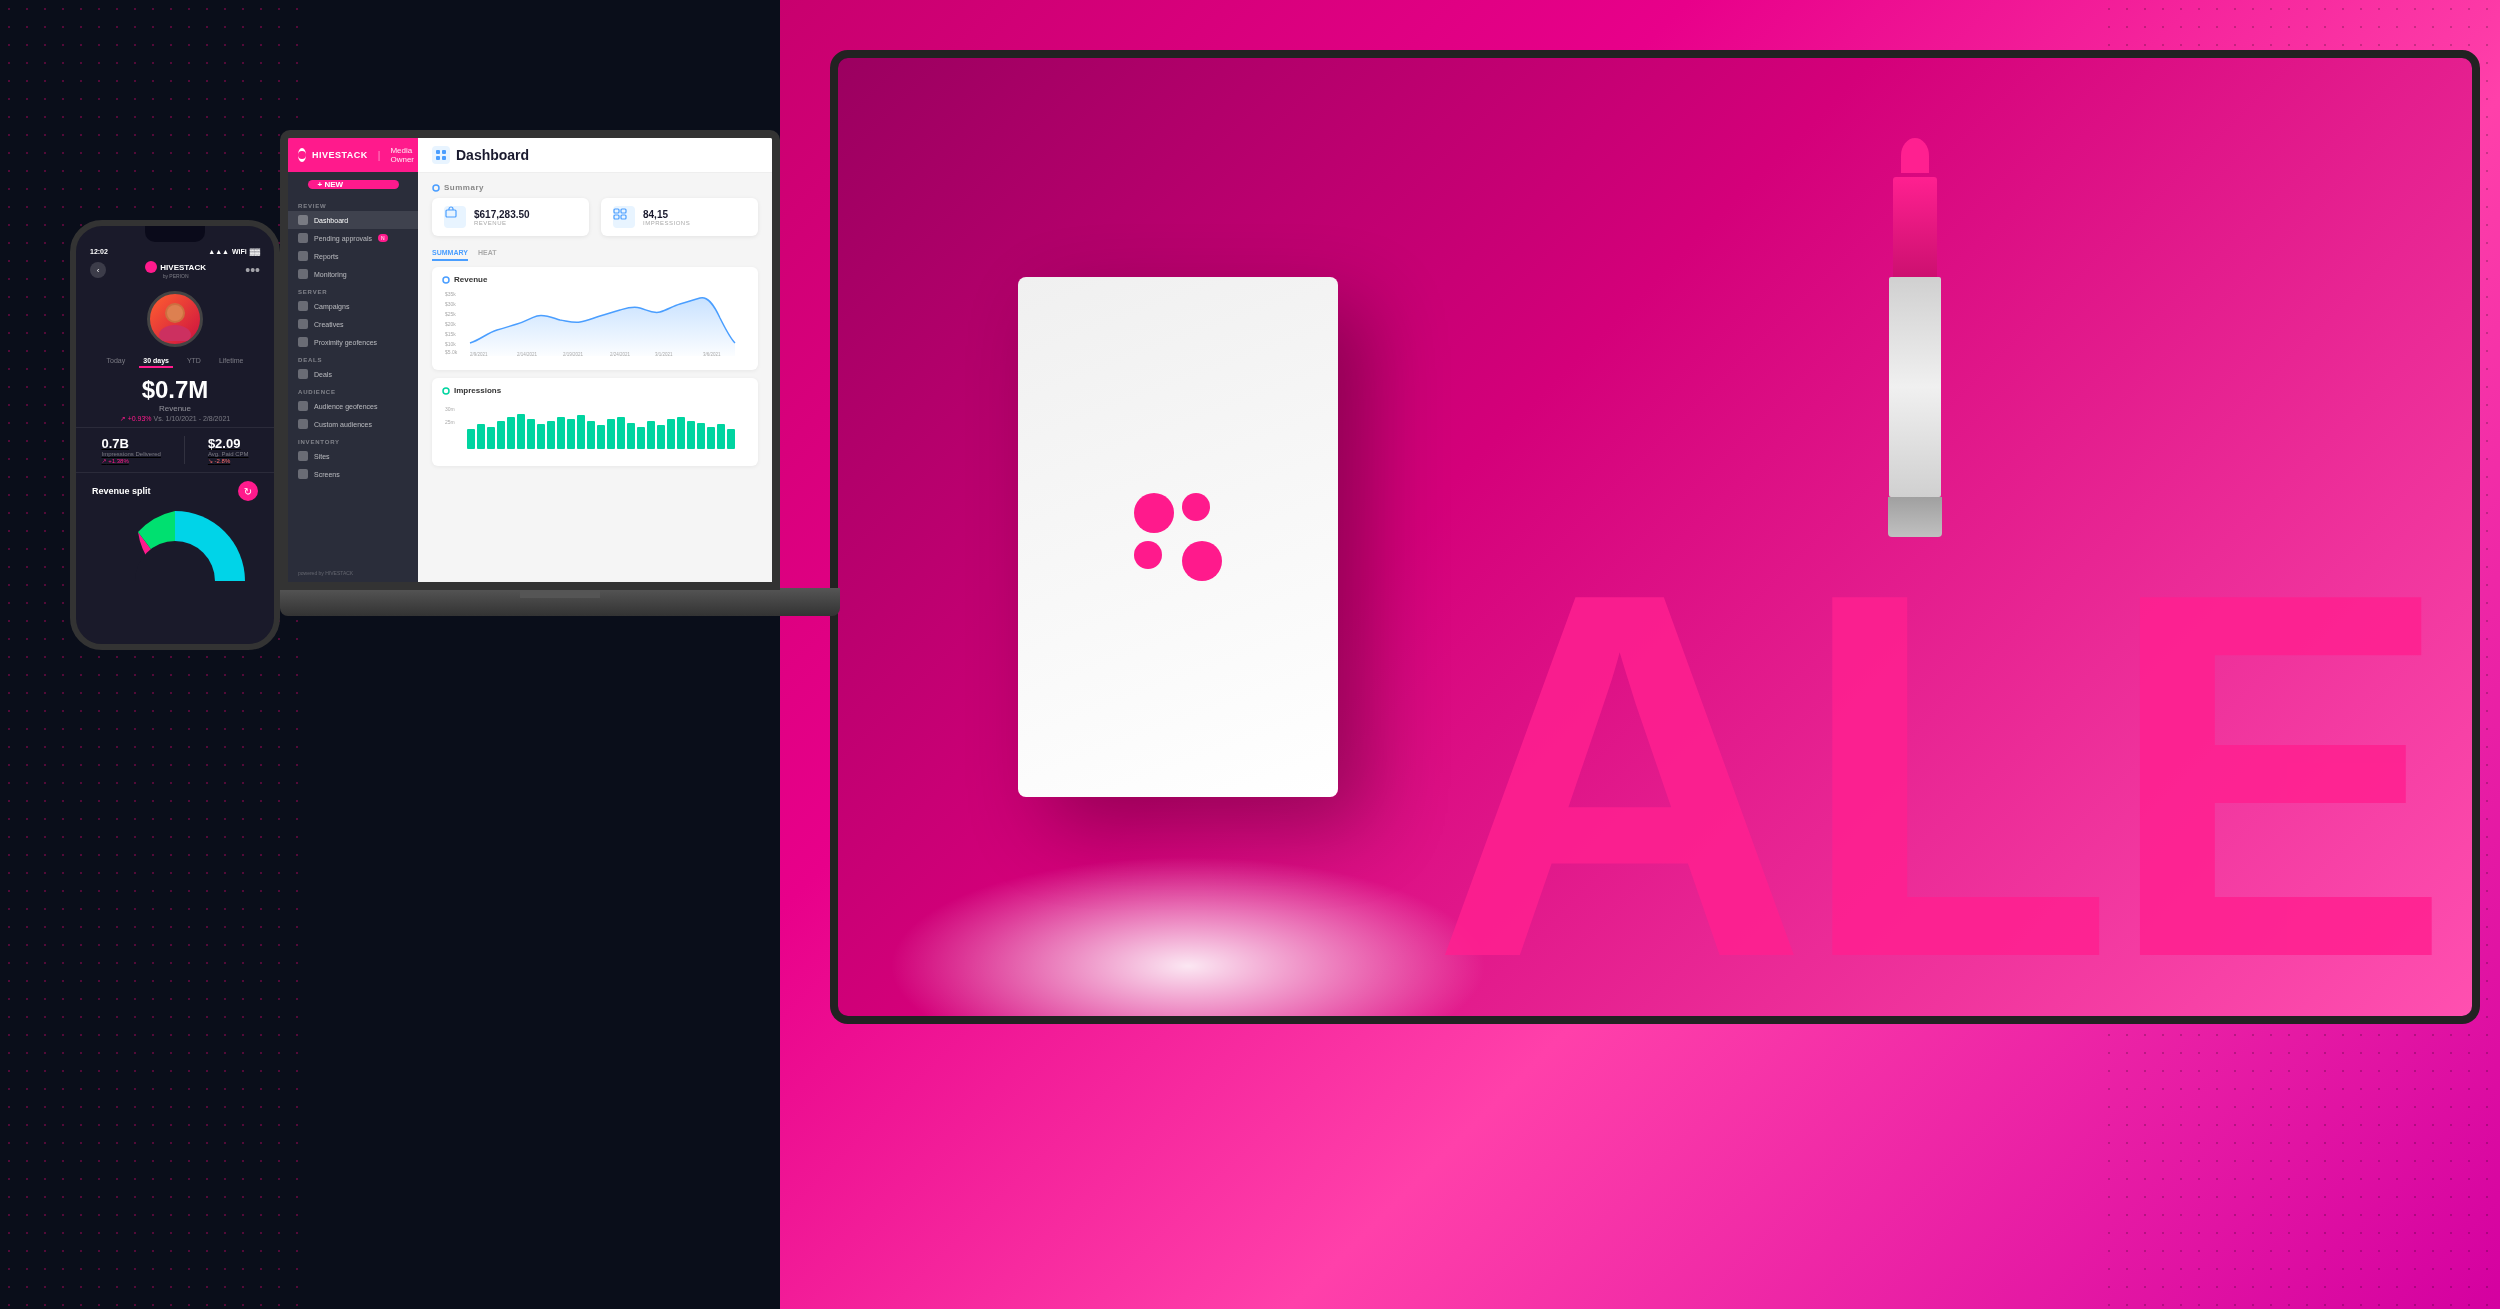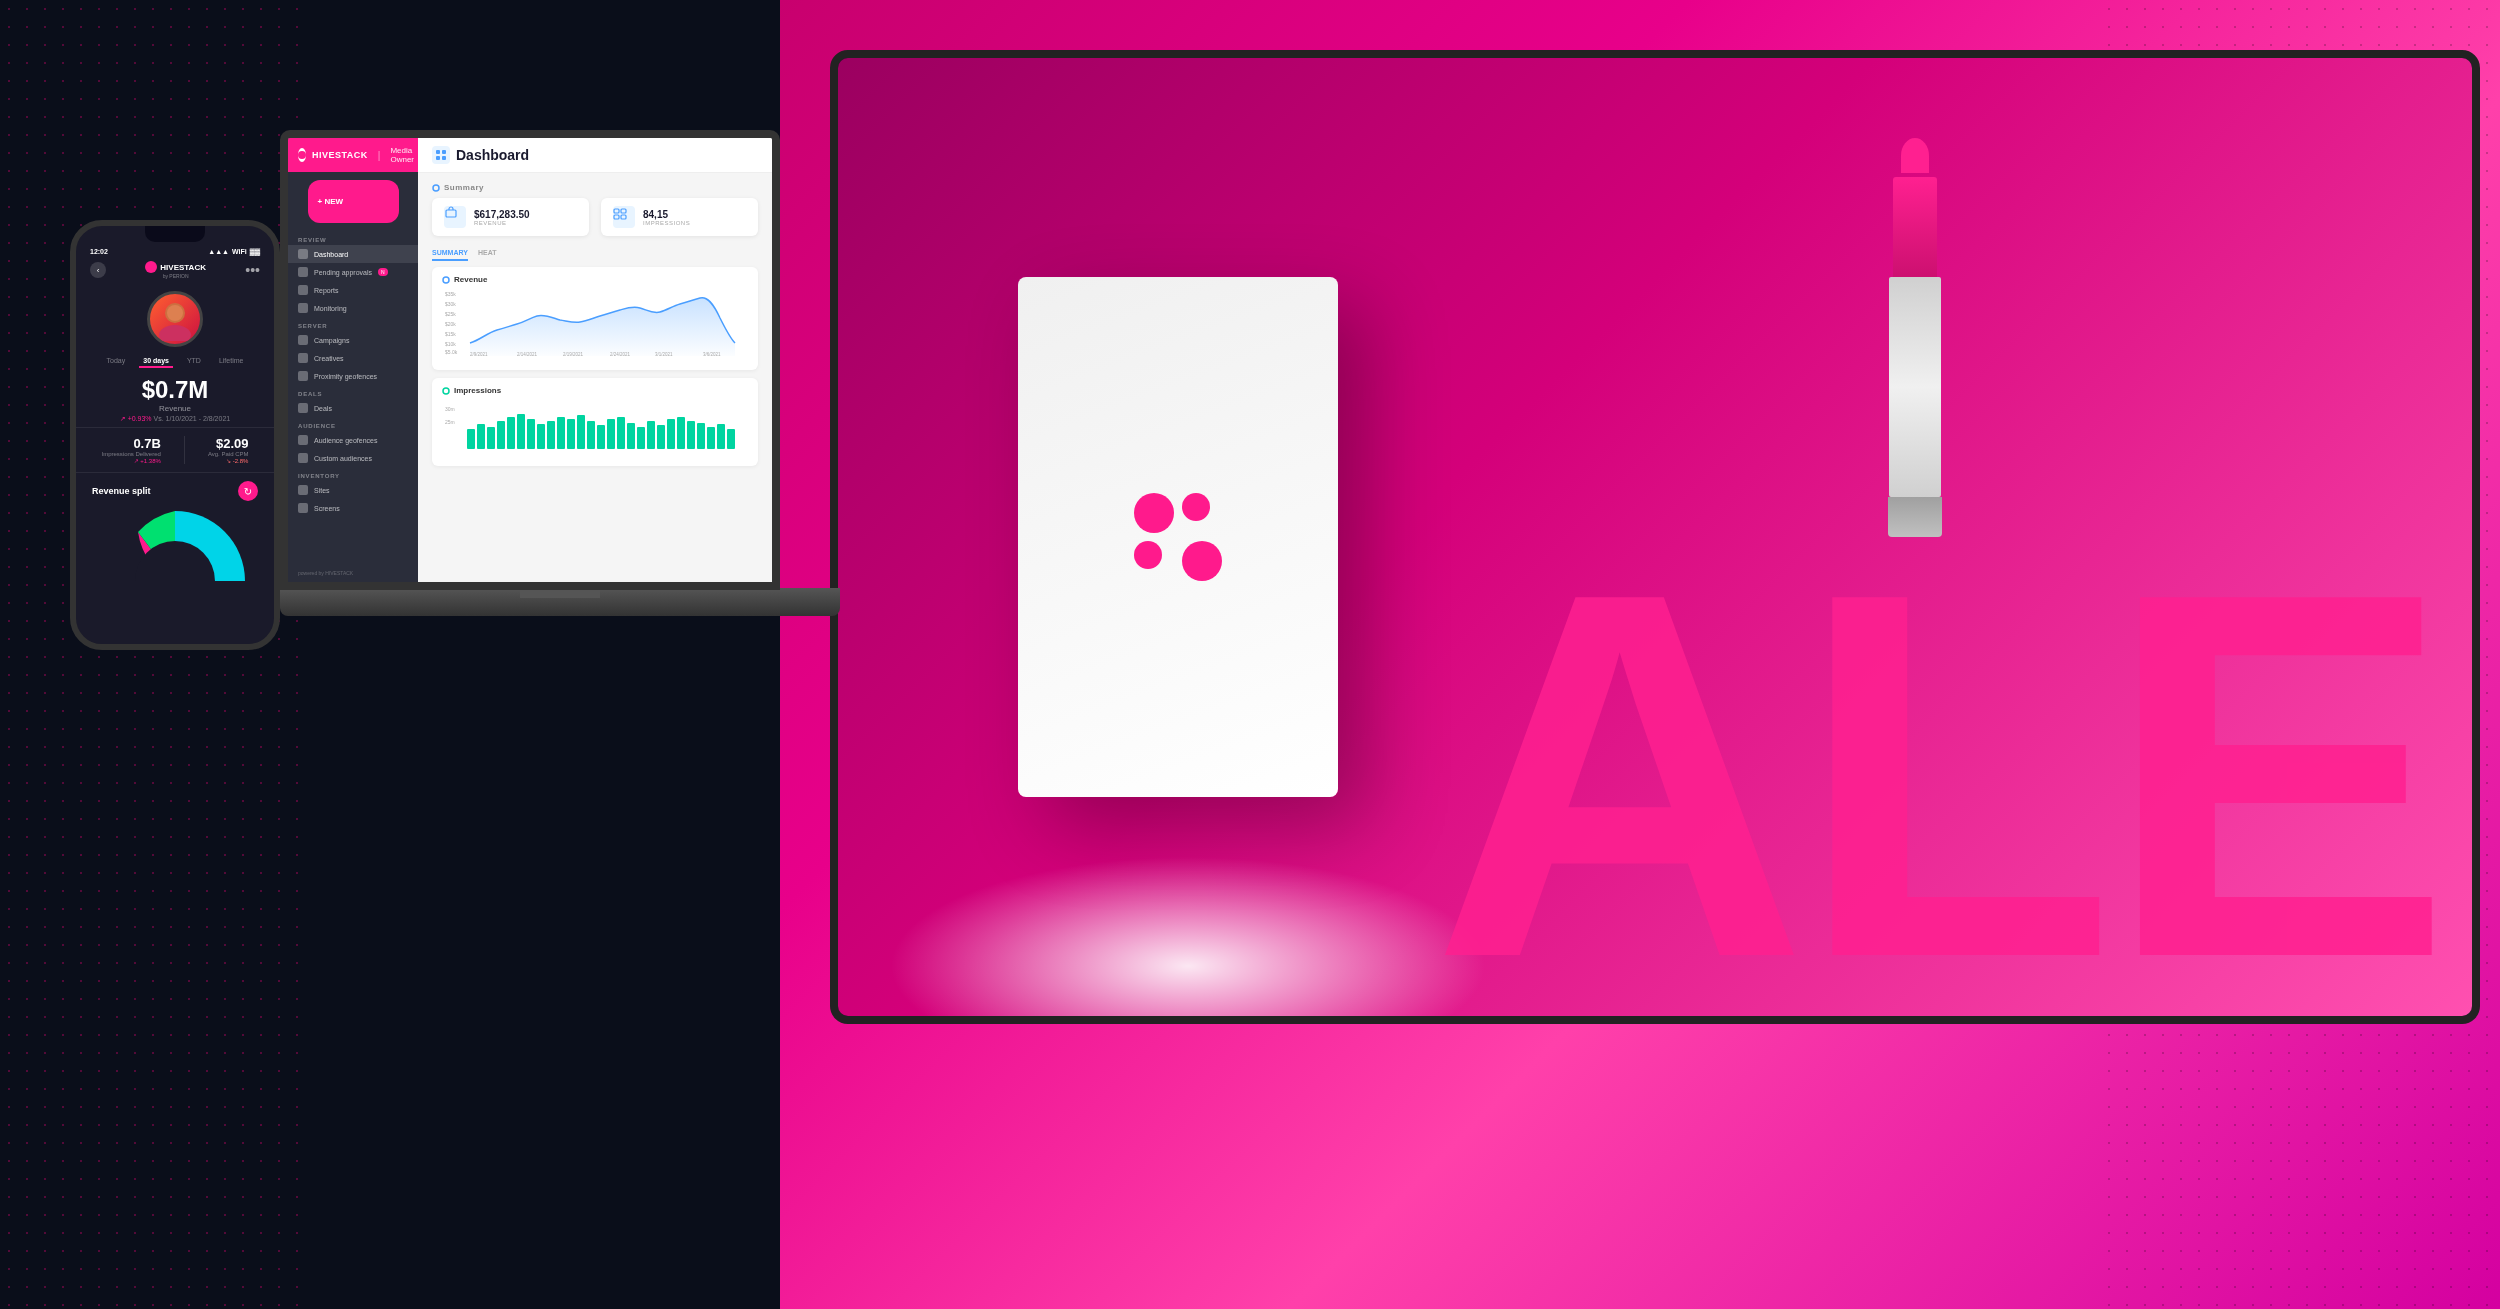--- a/index.html
+++ b/index.html
@@ -231,21 +231,21 @@
     .media-owner-text {
       color: rgba(255,255,255,0.9);
       font-size: 8px;
     }
     .new-btn {
       margin: 8px auto;
       background: #ff1a8c;
       color: white;
       font-size: 8px;
       font-weight: 700;
-      padding: 17px 10px;
+      padding: 0 10px;
       border-radius: 12px;
       display: flex;
       align-items: center;
       gap: 3px;
       width: 70%;
     }
     .sidebar-section-label {
       color: rgba(255,255,255,0.4);
       font-size: 6px;
       font-weight: 600;
@@ -513,21 +513,22 @@
       margin-top: 2px;
     }
     .phone-stats-row {
       display: flex;
       justify-content: space-around;
       padding: 8px 14px;
       border-top: 1px solid rgba(255,255,255,0.08);
       border-bottom: 1px solid rgba(255,255,255,0.08);
     }
     .phone-stat {
-      text-align: right;
+      text-align: left;
+      text-decoration: underline;
     }
     .phone-stat-val {
       font-size: 13px;
       font-weight: 800;
       color: white;
     }
     .phone-stat-lbl {
       font-size: 6px;
       color: rgba(255,255,255,0.4);
     }

